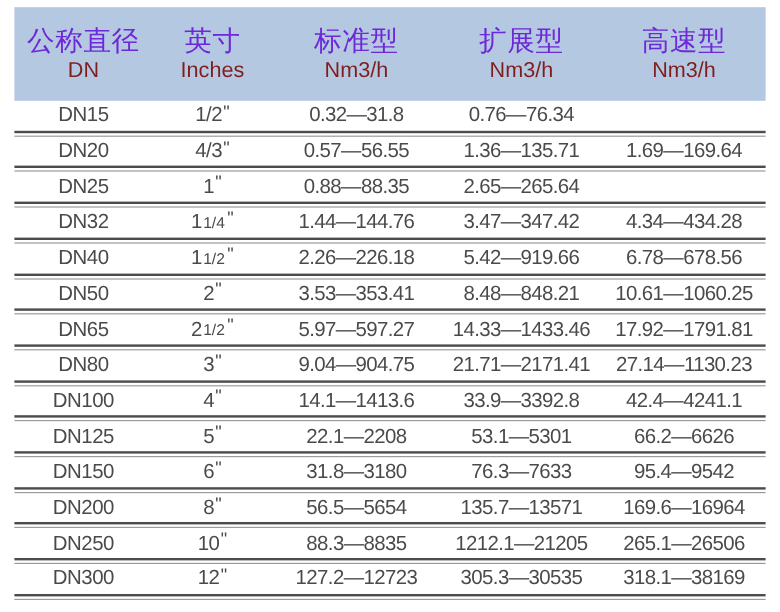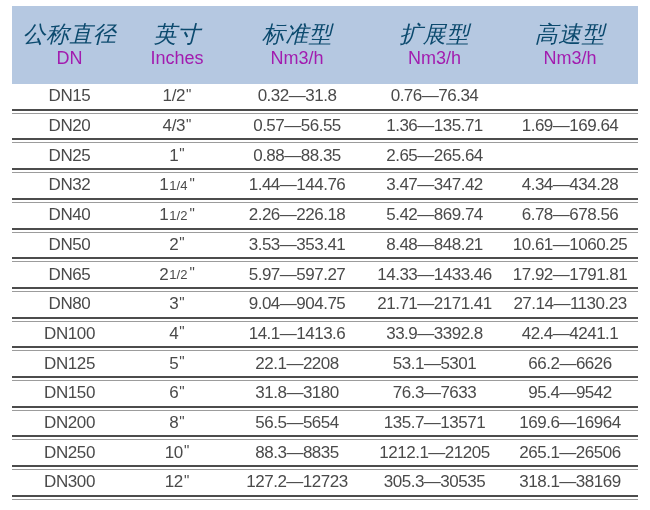--- a/index.html
+++ b/index.html
@@ -9,22 +9,22 @@
   .sheet { position:relative; width:650px; height:510px; background:#ffffff; }
   .table-wrap { position:absolute; left:12px; top:6px; width:626px; }
 
   
   .thead {
     height:78px; background:#b5c8e1;
     display:grid; grid-template-columns:115px 100px 140px 135px 136px;
     align-items:center;
   }
   .hcell { display:flex; flex-direction:column; align-items:center; justify-content:center; line-height:1.15; }
-  .hcell .col-title { font-size:23px; color:#0c4a6e; letter-spacing:0.5px;font-style:italic; }
-  .hcell .col-sub   { font-size:18px; color:#a21caf; margin-top:1px; }
+  .hcell .col-title { font-size:23px; color:#6d28d9; letter-spacing:0.5px; }
+  .hcell .col-sub   { font-size:18px; color:#7f1d1d; margin-top:1px; }
 
   
   .tbody { width:626px; }
   .trow {
     position:relative; height:29.71px;
     display:grid; grid-template-columns:115px 100px 140px 135px 136px;
   }
   
   .trow::before { content:""; position:absolute; left:0; right:0; bottom:3px; height:2px; background:#4c4c4c; }
   .trow::after  { content:""; position:absolute; left:0; right:0; bottom:0;  height:1px; background:#9c9c9c; }
@@ -91,21 +91,21 @@
           <div class="tcell">DN32</div>
           <div class="tcell">1<span class="frac">1/4</span><span class="inchmark">"</span></div>
           <div class="tcell num">1.44—144.76</div>
           <div class="tcell num">3.47—347.42</div>
           <div class="tcell num">4.34—434.28</div>
         </div>
         <div class="trow">
           <div class="tcell">DN40</div>
           <div class="tcell">1<span class="frac">1/2</span><span class="inchmark">"</span></div>
           <div class="tcell num">2.26—226.18</div>
-          <div class="tcell num">5.42—869.74</div>
+          <div class="tcell num">5.42—919.66</div>
           <div class="tcell num">6.78—678.56</div>
         </div>
         <div class="trow">
           <div class="tcell">DN50</div>
           <div class="tcell">2<span class="inchmark">"</span></div>
           <div class="tcell num">3.53—353.41</div>
           <div class="tcell num">8.48—848.21</div>
           <div class="tcell num">10.61—1060.25</div>
         </div>
         <div class="trow">

